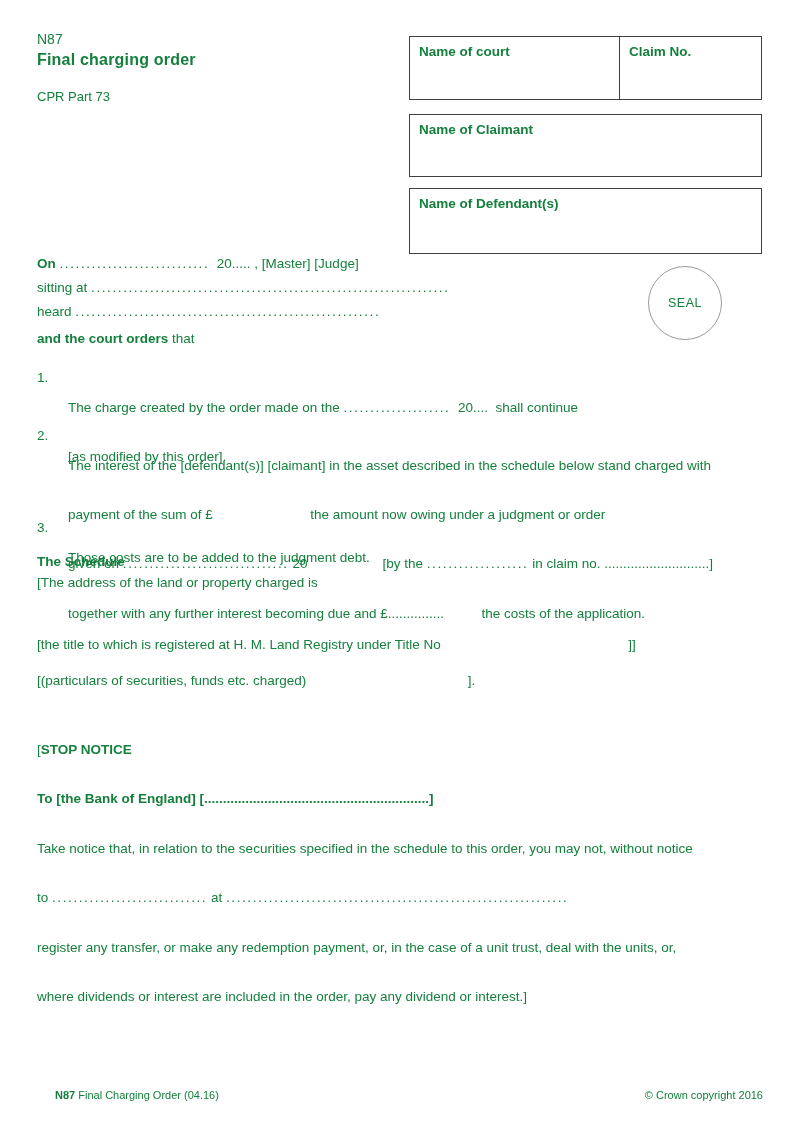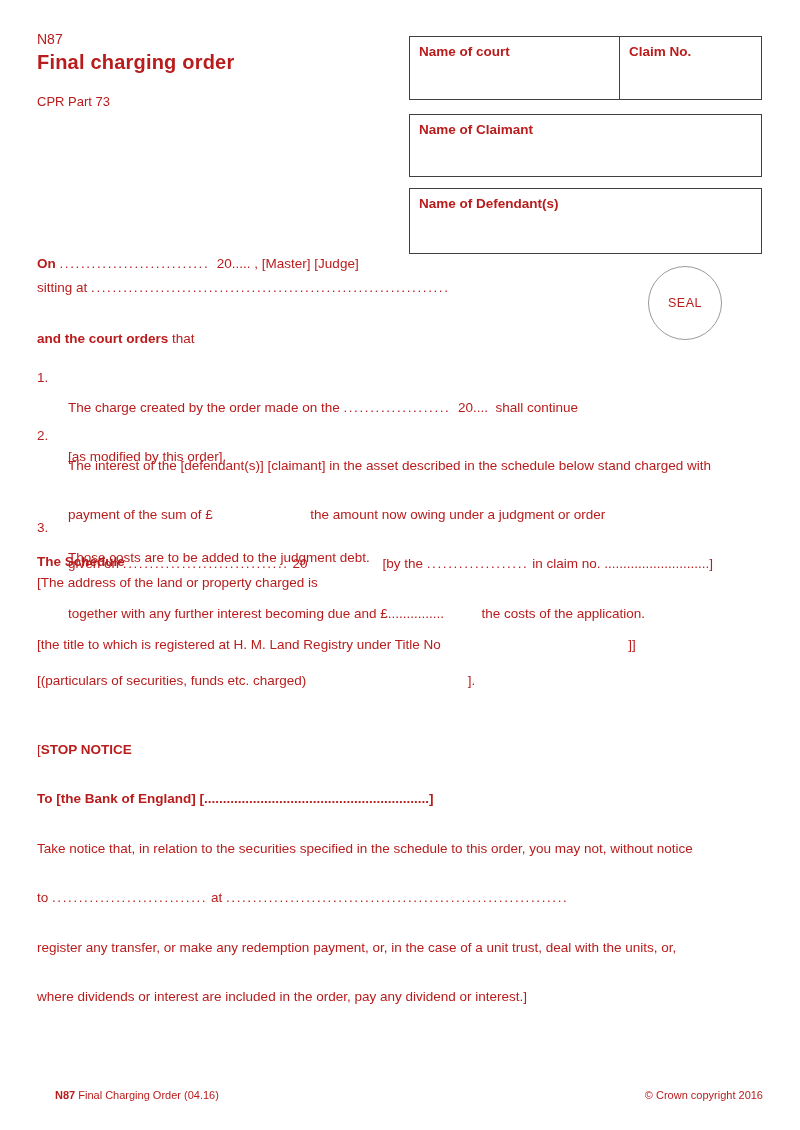--- a/index.html
+++ b/index.html
@@ -1,25 +1,25 @@
 <!DOCTYPE html>
 <html><head>
 <meta charset="utf-8">
 <style>
   html,body{margin:0;padding:0;background:#fff;}
-  .page{position:relative;width:800px;height:1130px;background:#ffffff;overflow:hidden;color:#b91c1c;
+  .page{position:relative;width:800px;height:1130px;background:#ffffff;overflow:hidden;color:#15803d;
         font-family:"Liberation Sans","DejaVu Sans",sans-serif;font-size:13.5px;}
   .b{font-weight:700;}
   .ldr{letter-spacing:1.6px;}
   .line{position:absolute;left:37px;white-space:pre;}
 
   
   .header{position:absolute;left:37px;top:31px;}
   .form-code{font-size:14px;}
-  .form-title{font-size:20px;font-weight:700;margin:4px 0 0 0;letter-spacing:.2px;}
+  .form-title{font-size:16px;font-weight:700;margin:4px 0 0 0;letter-spacing:.2px;}
   .form-subtitle{font-size:13px;margin-top:20px;}
 
   
   .court-table{position:absolute;left:409px;top:36px;width:353px;}
   .ct-row{border:1.5px solid #404040;box-sizing:border-box;background:#fff;}
   .ct-row1{height:64px;display:flex;}
   .ct-row2{height:63px;margin-top:14px;}
   .ct-row3{height:66px;margin-top:11px;}
   .ct-court{width:210px;border-right:1.5px solid #404040;box-sizing:border-box;}
   .ct-claim{flex:1;}
@@ -72,20 +72,21 @@
   </div>
 
   <div class="seal">
     <span>SEAL</span>
   </div>
 
   <div class="line" style="top:256px"><span class="b">On </span><span class="ldr">............................</span><span>  20..... , [Master] [Judge]</span></div>
 
   <div class="line" style="top:280px"><span>sitting at </span><span class="ldr">...................................................................</span></div>
 
+  <div class="line" style="top:304px"><span>heard </span><span class="ldr">.........................................................</span></div>
 
   <div class="line" style="top:331px"><span class="b">and the court orders</span><span> that</span></div>
 
   <div class="item" style="top:368px">
     <div class="item-num">1.</div>
     <div class="item-body">
       <div><span>The charge created by the order made on the </span><span class="ldr">....................</span><span>  20....  shall continue</span></div>
       <div>[as modified by this order].</div>
     </div>
   </div>

